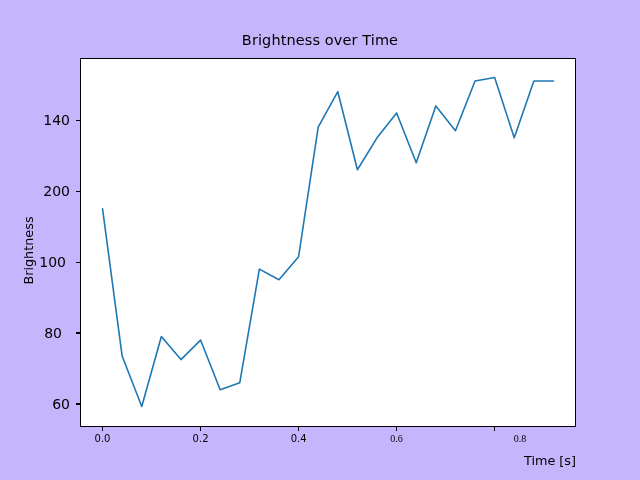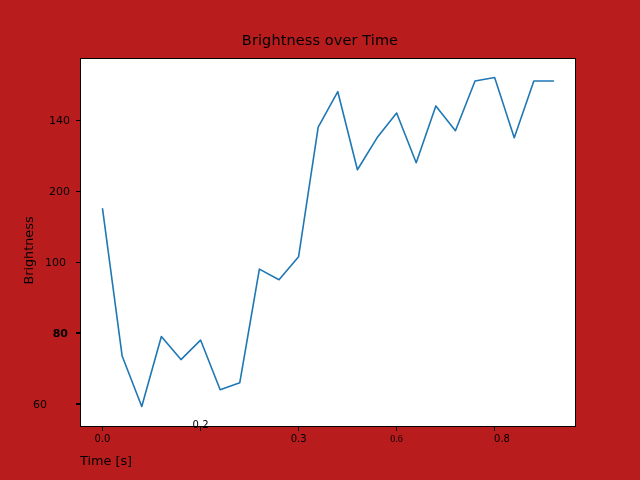--- a/index.html
+++ b/index.html
@@ -10,21 +10,21 @@
   body {
     width: 640px;
     height: 480px;
     font-family: "DejaVu Sans", sans-serif;
     overflow: hidden;
   }
   #figure {
     position: relative;
     width: 640px;
     height: 480px;
-    background: #b91c1c;
+    background: #c4b5fd;
   }
   #chart-title {
     position: absolute;
     left: 0;
     top: 32px;
     width: 640px;
     text-align: center;
     font-size: 14.5px;
     color: #000000;
     letter-spacing: 0.1px;
@@ -43,21 +43,21 @@
   #plot-svg {
     position: absolute;
     left: 80px;
     top: 58px;
     width: 496px;
     height: 369px;
   }
   .tick-label-y {
     position: absolute;
     text-align: right;
-    font-size: 11px;
+    font-size: 14px;
     color: #000000;
     width: 60px;
     transform: translateY(-50%);
   }
   .tick-label-x {
     position: absolute;
     text-align: center;
     font-size: 10px;
     color: #000000;
     width: 60px;
@@ -73,21 +73,21 @@
     position: absolute;
     height: 3.6px;
     width: 1.1px;
     background: #000000;
   }
   #xlabel {
     position: absolute;
     left: 80px;
     top: 453px;
     width: 496px;
-    text-align: left;
+    text-align: right;
     font-size: 12.8px;
     color: #000000;
   }
   #ylabel {
     position: absolute;
     left: -32px;
     top: 243px;
     width: 120px;
     text-align: center;
     font-size: 12.8px;
@@ -104,39 +104,39 @@
   <div id="chart-title">Brightness over Time</div>
 
   <div id="axes-frame"></div>
 
   <svg id="plot-svg" viewBox="0 0 496 369" preserveAspectRatio="none">
     <polyline id="data-line" fill="none" stroke="#1f77b4" stroke-width="1.6" stroke-linejoin="round" stroke-linecap="round" points="22.55,150.79 42.15,298.04 61.75,348.42 81.36,278.52 100.96,301.59 120.57,282.07 140.17,331.75 159.78,324.65 179.38,211.11 198.99,221.75 218.59,198.69 238.20,69.19 257.80,33.71 277.41,111.76 297.01,79.83 316.62,55.00 336.22,104.67 355.83,47.90 375.43,72.74 395.04,23.06 414.64,19.51 434.25,79.83 453.85,23.06 473.45,23.06"></polyline>
   </svg>
 
   <div id="ytick-container">
       <div class="tick-mark-y" style="left: 76.4px; top: 403.438px;"></div>
-      <div class="tick-label-y" style="left: 10px; top: 403.938px; text-align: center;">60</div>
+      <div class="tick-label-y" style="left: 10px; top: 403.938px;">60</div>
       <div class="tick-mark-y" style="left: 76.4px; top: 332.476px;"></div>
-      <div class="tick-label-y" style="left: 8px; top: 332.976px; font-weight: bold;">80</div>
+      <div class="tick-label-y" style="left: 2px; top: 332.976px;">80</div>
       <div class="tick-mark-y" style="left: 76.4px; top: 261.514px;"></div>
       <div class="tick-label-y" style="left: 6px; top: 262.014px;">100</div>
       <div class="tick-mark-y" style="left: 76.4px; top: 190.553px;"></div>
       <div class="tick-label-y" style="left: 10px; top: 191.053px;">200</div>
       <div class="tick-mark-y" style="left: 76.4px; top: 119.591px;"></div>
       <div class="tick-label-y" style="left: 10px; top: 120.091px;">140</div>
     </div>
   <div id="xtick-container">
       <div class="tick-mark-x" style="left: 102.045px; top: 427px;"></div>
       <div class="tick-label-x" style="left: 102.545px; top: 433px;">0.0</div>
       <div class="tick-mark-x" style="left: 200.069px; top: 427px;"></div>
-      <div class="tick-label-x" style="left: 200.569px; top: 419px;">0.2</div>
+      <div class="tick-label-x" style="left: 200.569px; top: 433px;">0.2</div>
       <div class="tick-mark-x" style="left: 298.093px; top: 427px;"></div>
-      <div class="tick-label-x" style="left: 298.593px; top: 433px;">0.3</div>
+      <div class="tick-label-x" style="left: 298.593px; top: 433px;">0.4</div>
       <div class="tick-mark-x" style="left: 396.117px; top: 427px;"></div>
       <div class="tick-label-x" style="left: 396.617px; top: 433px; font-family: Liberation Serif, serif;">0.6</div>
       <div class="tick-mark-x" style="left: 494.14px; top: 427px;"></div>
-      <div class="tick-label-x" style="left: 502px; top: 433px;">0.8</div>
+      <div class="tick-label-x" style="left: 520px; top: 433px; font-family: Liberation Serif, serif;">0.8</div>
     </div>
 
   <div id="xlabel">Time [s]</div>
   <div id="ylabel">Brightness</div>
 
 </div>
 
 </body></html>

